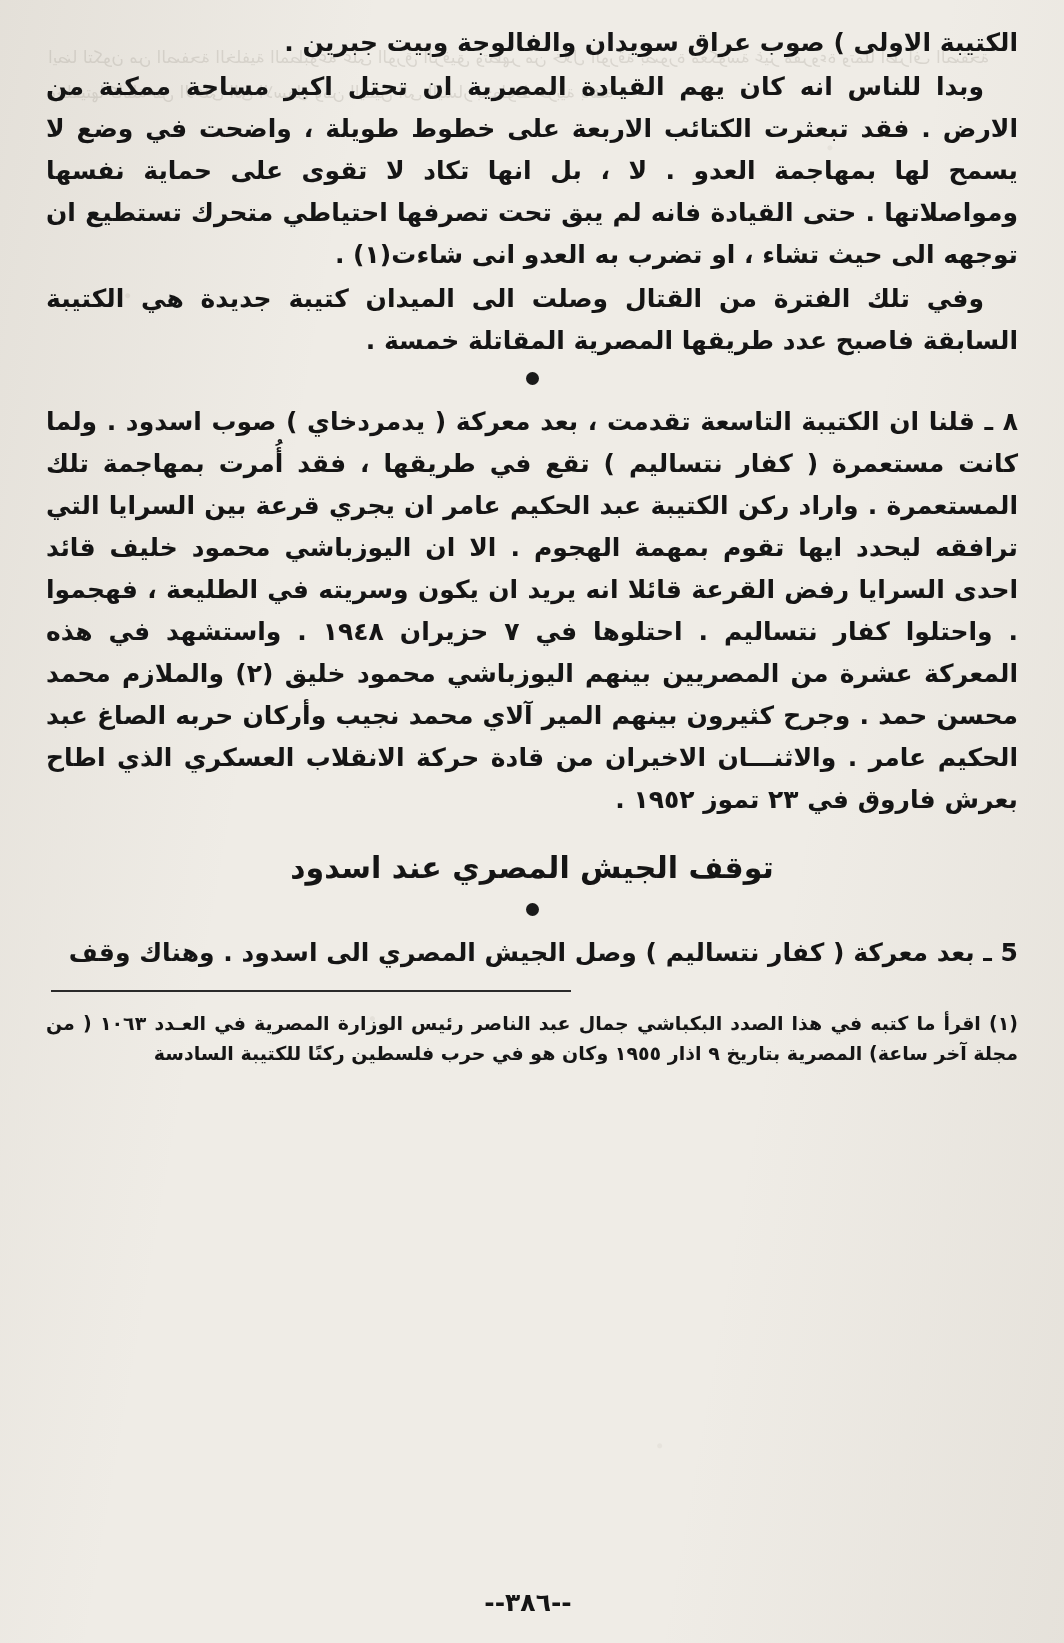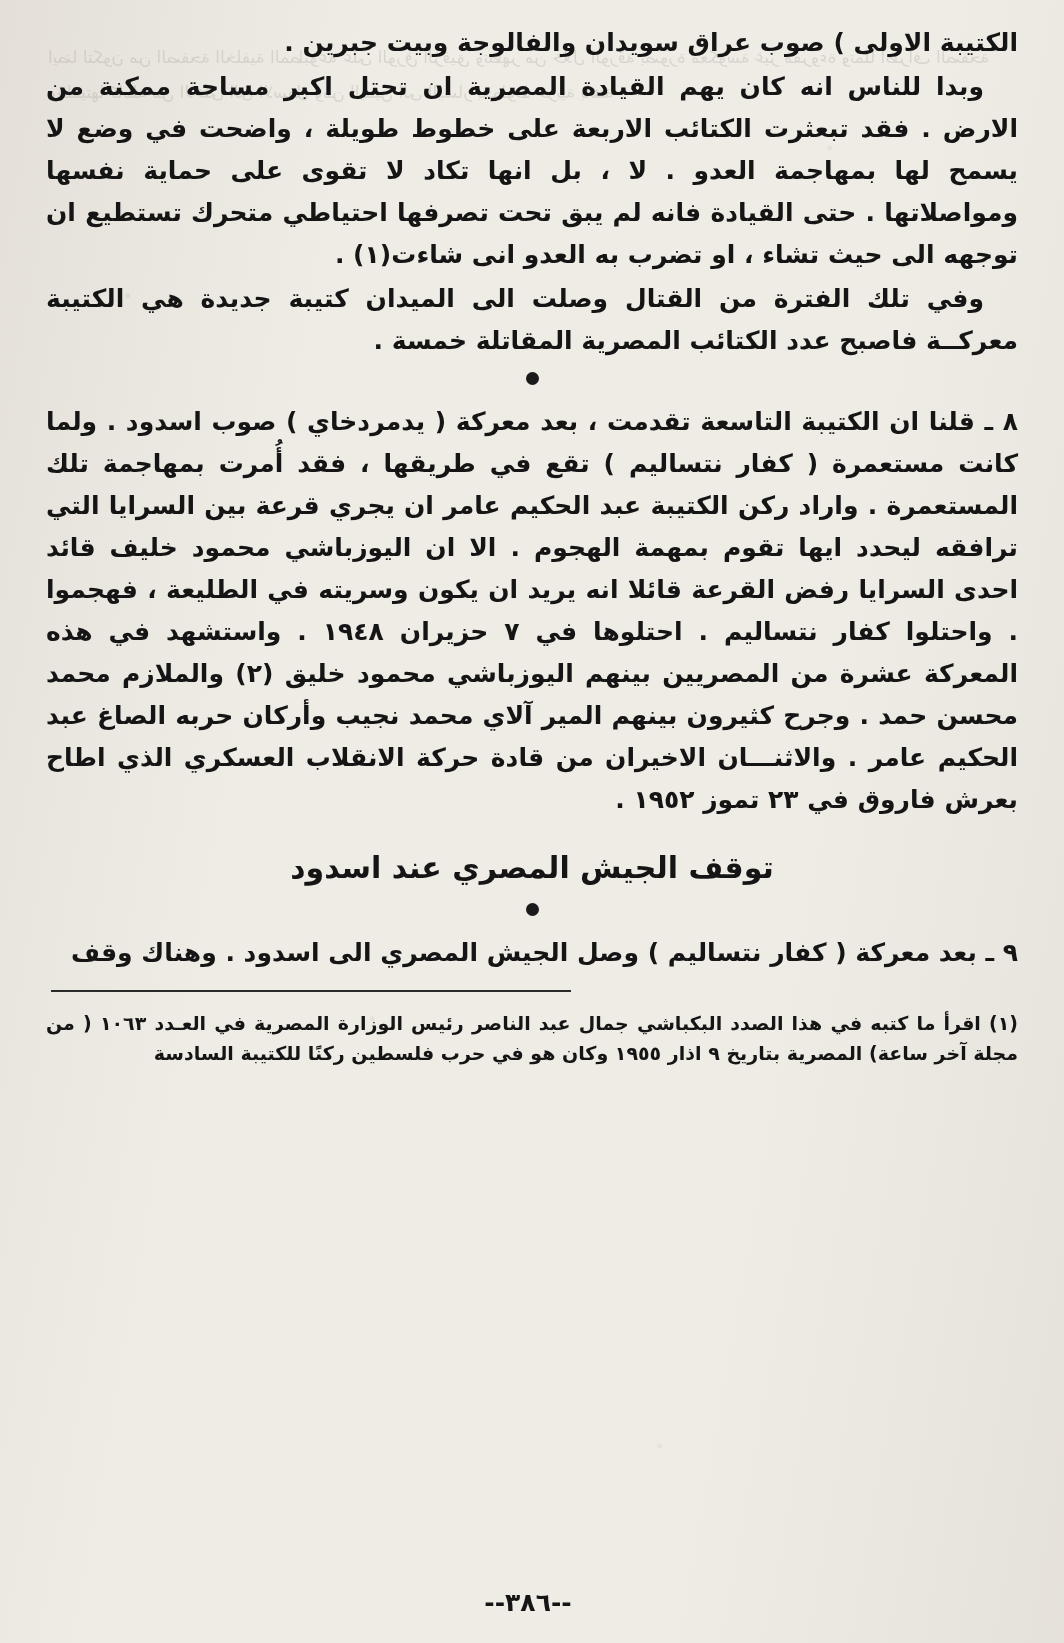--- a/index.html
+++ b/index.html
@@ -123,30 +123,30 @@
 
   <div class="scan-noise"></div>
   <div class="ghost-layer">ايضا لتكون من الصفحة الخلفية المطبوعة على الورق الرقيق وتظهر من خلال الورقة بصورة معكوسة غير مقروءة وتملأ اطراف الصفحة وخلفيتها كاملة من الاعلى الى الاسفل ومن اليمين الى اليسار بخطوط عربية باهتة</div>
 
   <div class="content">
 
     <div class="body-text">
 
       <p class="para">الكتيبة الاولى ) صوب عراق سويدان والفالوجة وبيت جبرين .</p>
       <p class="para indent">وبدا للناس انه كان يهم القيادة المصرية ان تحتل اكبر مساحة ممكنة من الارض . فقد تبعثرت الكتائب الاربعة على خطوط طويلة ، واضحت في وضع لا يسمح لها بمهاجمة العدو . لا ، بل انها تكاد لا تقوى على حماية نفسها ومواصلاتها . حتى القيادة فانه لم يبق تحت تصرفها احتياطي متحرك تستطيع ان توجهه الى حيث تشاء ، او تضرب به العدو انى شاءت(١) .</p>
-      <p class="para indent">وفي تلك الفترة من القتال وصلت الى الميدان كتيبة جديدة هي الكتيبة معركــة فاصبح عدد الكتائب المصرية المقاتلة خمسة .</p>
+      <p class="para indent">وفي تلك الفترة من القتال وصلت الى الميدان كتيبة جديدة هي الكتيبة السابقة فاصبح عدد طريقها المصرية المقاتلة خمسة .</p>
 
       <div class="dot-sep"><span></span></div>
 
       <p class="para">٨ ـ قلنا ان الكتيبة التاسعة تقدمت ، بعد معركة ( يدمردخاي ) صوب اسدود . ولما كانت مستعمرة ( كفار نتساليم ) تقع في طريقها ، فقد أُمرت بمهاجمة تلك المستعمرة . واراد ركن الكتيبة عبد الحكيم عامر ان يجري قرعة بين السرايا التي ترافقه ليحدد ايها تقوم بمهمة الهجوم . الا ان اليوزباشي محمود خليف قائد احدى السرايا رفض القرعة قائلا انه يريد ان يكون وسريته في الطليعة ، فهجموا . واحتلوا كفار نتساليم . احتلوها في ٧ حزيران ١٩٤٨ . واستشهد في هذه المعركة عشرة من المصريين بينهم اليوزباشي محمود خليق (٢) والملازم محمد محسن حمد . وجرح كثيرون بينهم المير آلاي محمد نجيب وأركان حربه الصاغ عبد الحكيم عامر . والاثنـــان الاخيران من قادة حركة الانقلاب العسكري الذي اطاح بعرش فاروق في ٢٣ تموز ١٩٥٢ .</p>
 
       <h2 class="section-title small">توقف الجيش المصري عند اسدود</h2>
       <div class="dot-sep"><span></span></div>
 
-      <p class="para">٩ ـ بعد معركة ( كفار نتساليم ) وصل الجيش المصري الى اسدود . وهناك وقف</p>
+      <p class="para">5 ـ بعد معركة ( كفار نتساليم ) وصل الجيش المصري الى اسدود . وهناك وقف</p>
     </div>
 
     <div class="footnote-rule"></div>
 
     <div class="footnotes">
       <p class="footnote">(١) اقرأ ما كتبه في هذا الصدد البكباشي جمال عبد الناصر رئيس الوزارة المصرية في العـدد ١٠٦٣ ( من مجلة آخر ساعة) المصرية بتاريخ ٩ اذار ١٩٥٥ وكان هو في حرب فلسطين ركنًا للكتيبة السادسة</p>
     </div>
 
   </div>
 

